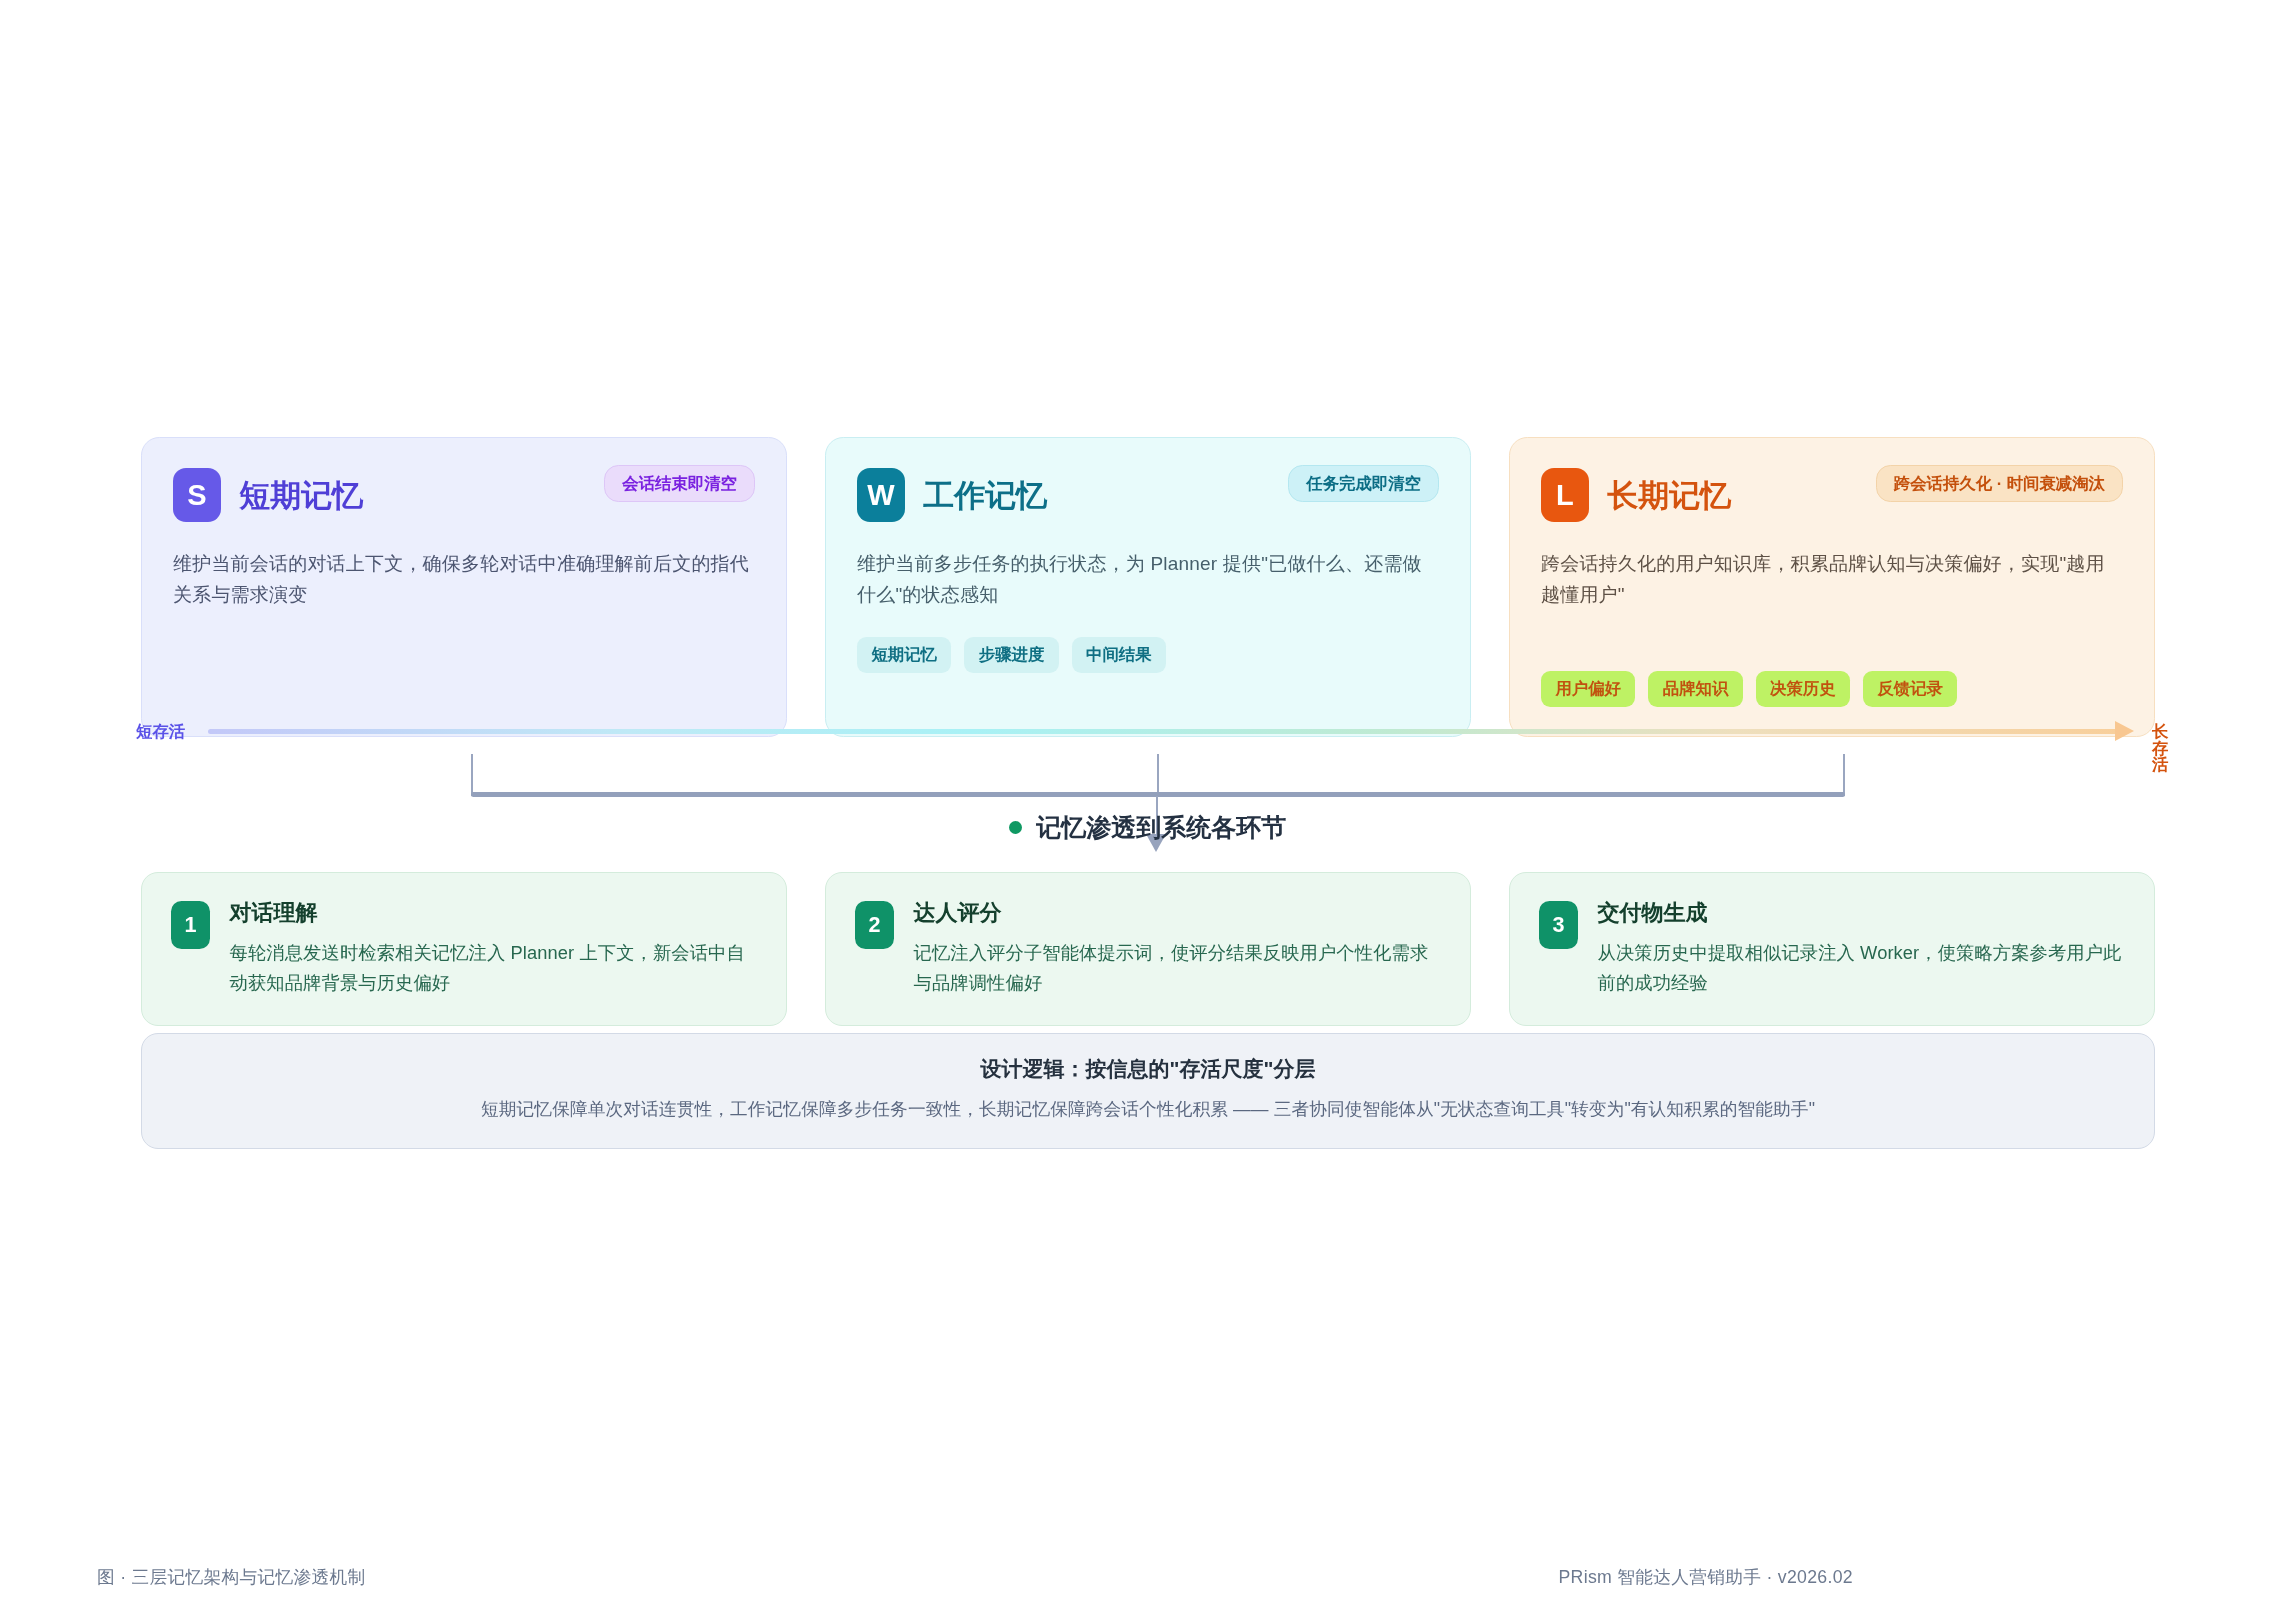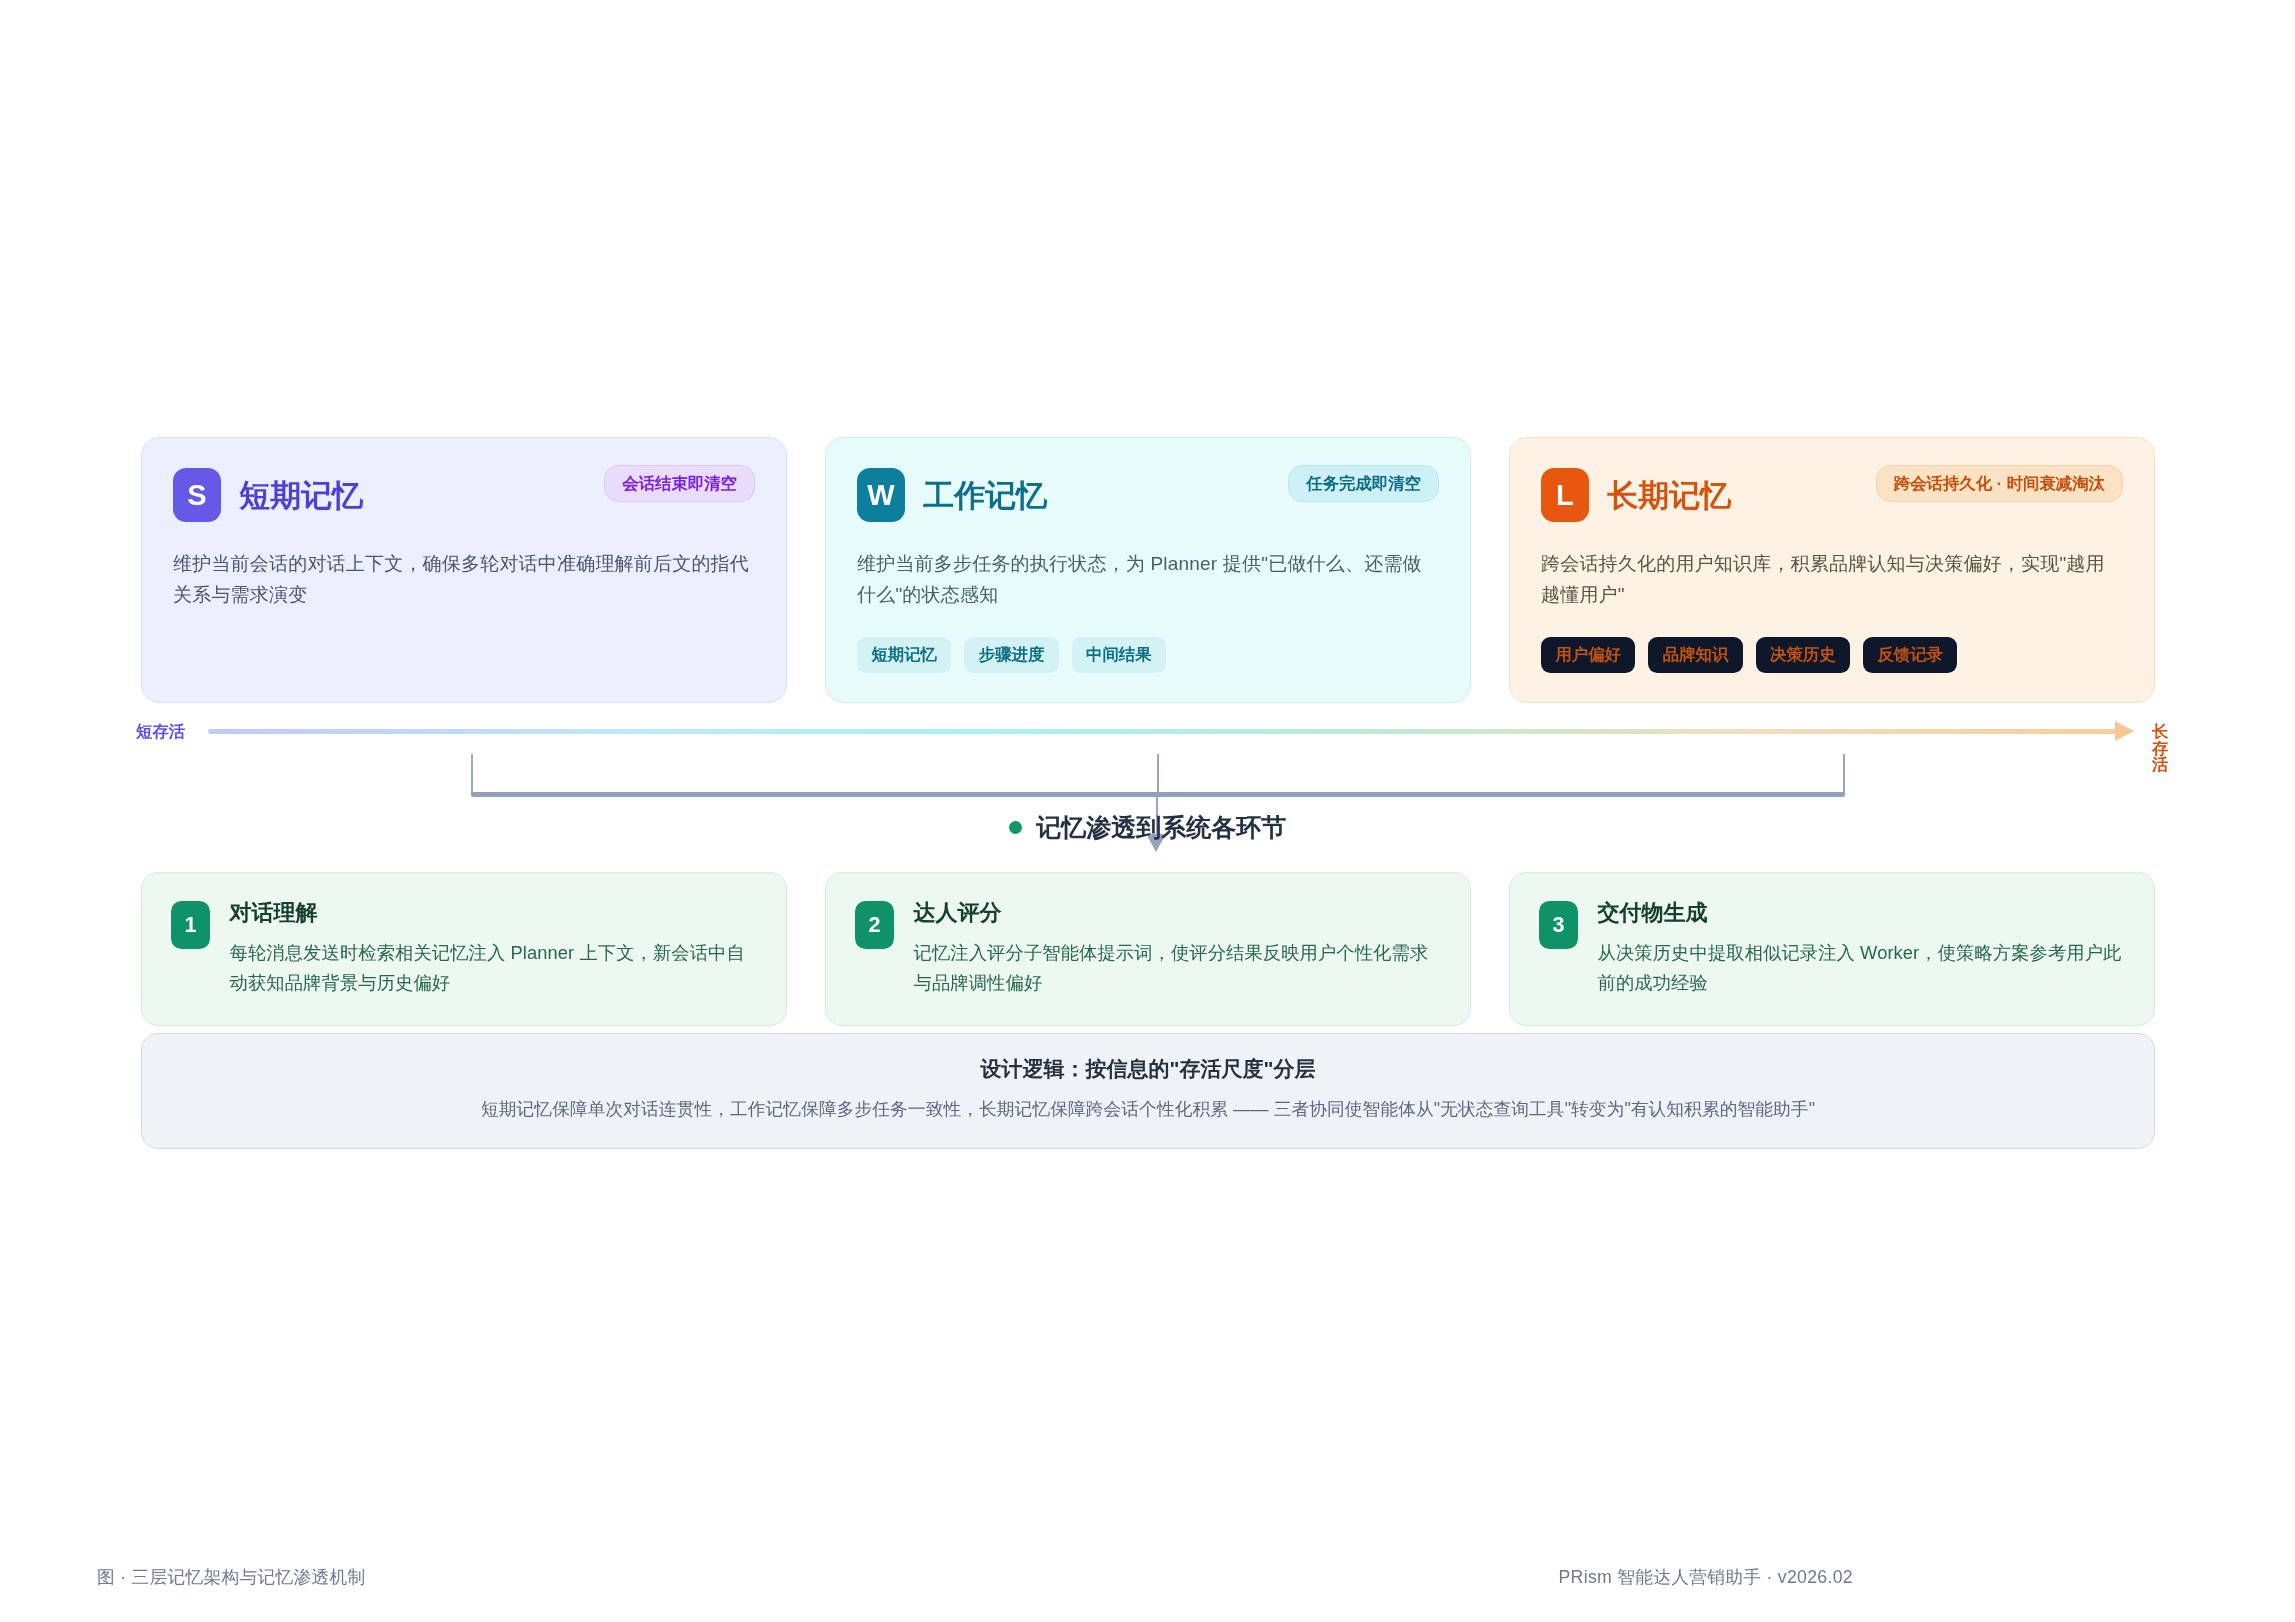--- a/index.html
+++ b/index.html
@@ -118,21 +118,21 @@
   }
   .tag {
     border-radius: 9.2px;
     padding: 9.2px 14.4px 10.5px 14.4px;
     font-size: 16.4px;
     font-weight: bold;
     line-height: 1;
   }
   .short .tag { background: #dcddfb; color: #4a41c4; }
   .work  .tag { background: #d2f2f3; color: #0f6f83; }
-  .long  .tag { background: #0f172a; color: #c1520f; }
+  .long  .tag { background: #bef264; color: #c1520f; margin-top: 34px; }
 
   
   .axis {
     position: absolute;
     left: 0;
     top: 718px;
     width: 1862px;
     height: 35px;
   }
   .axis-label {

